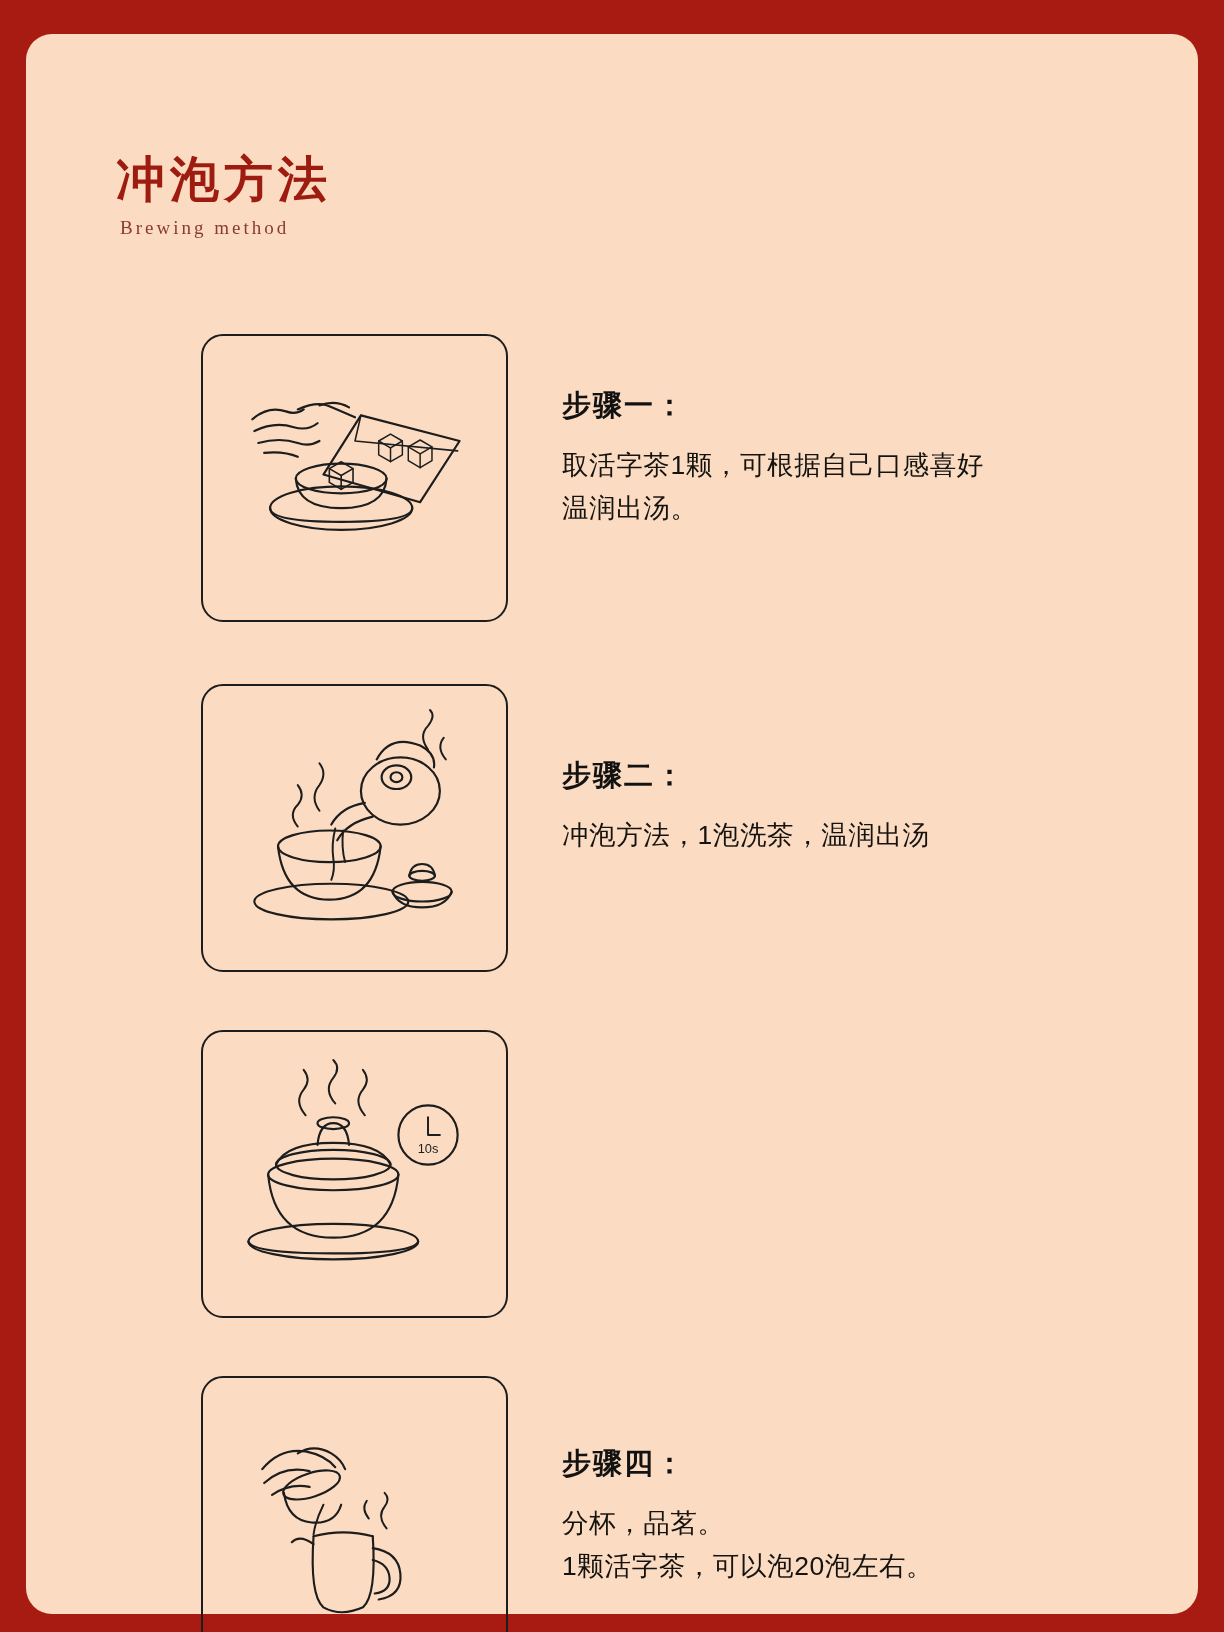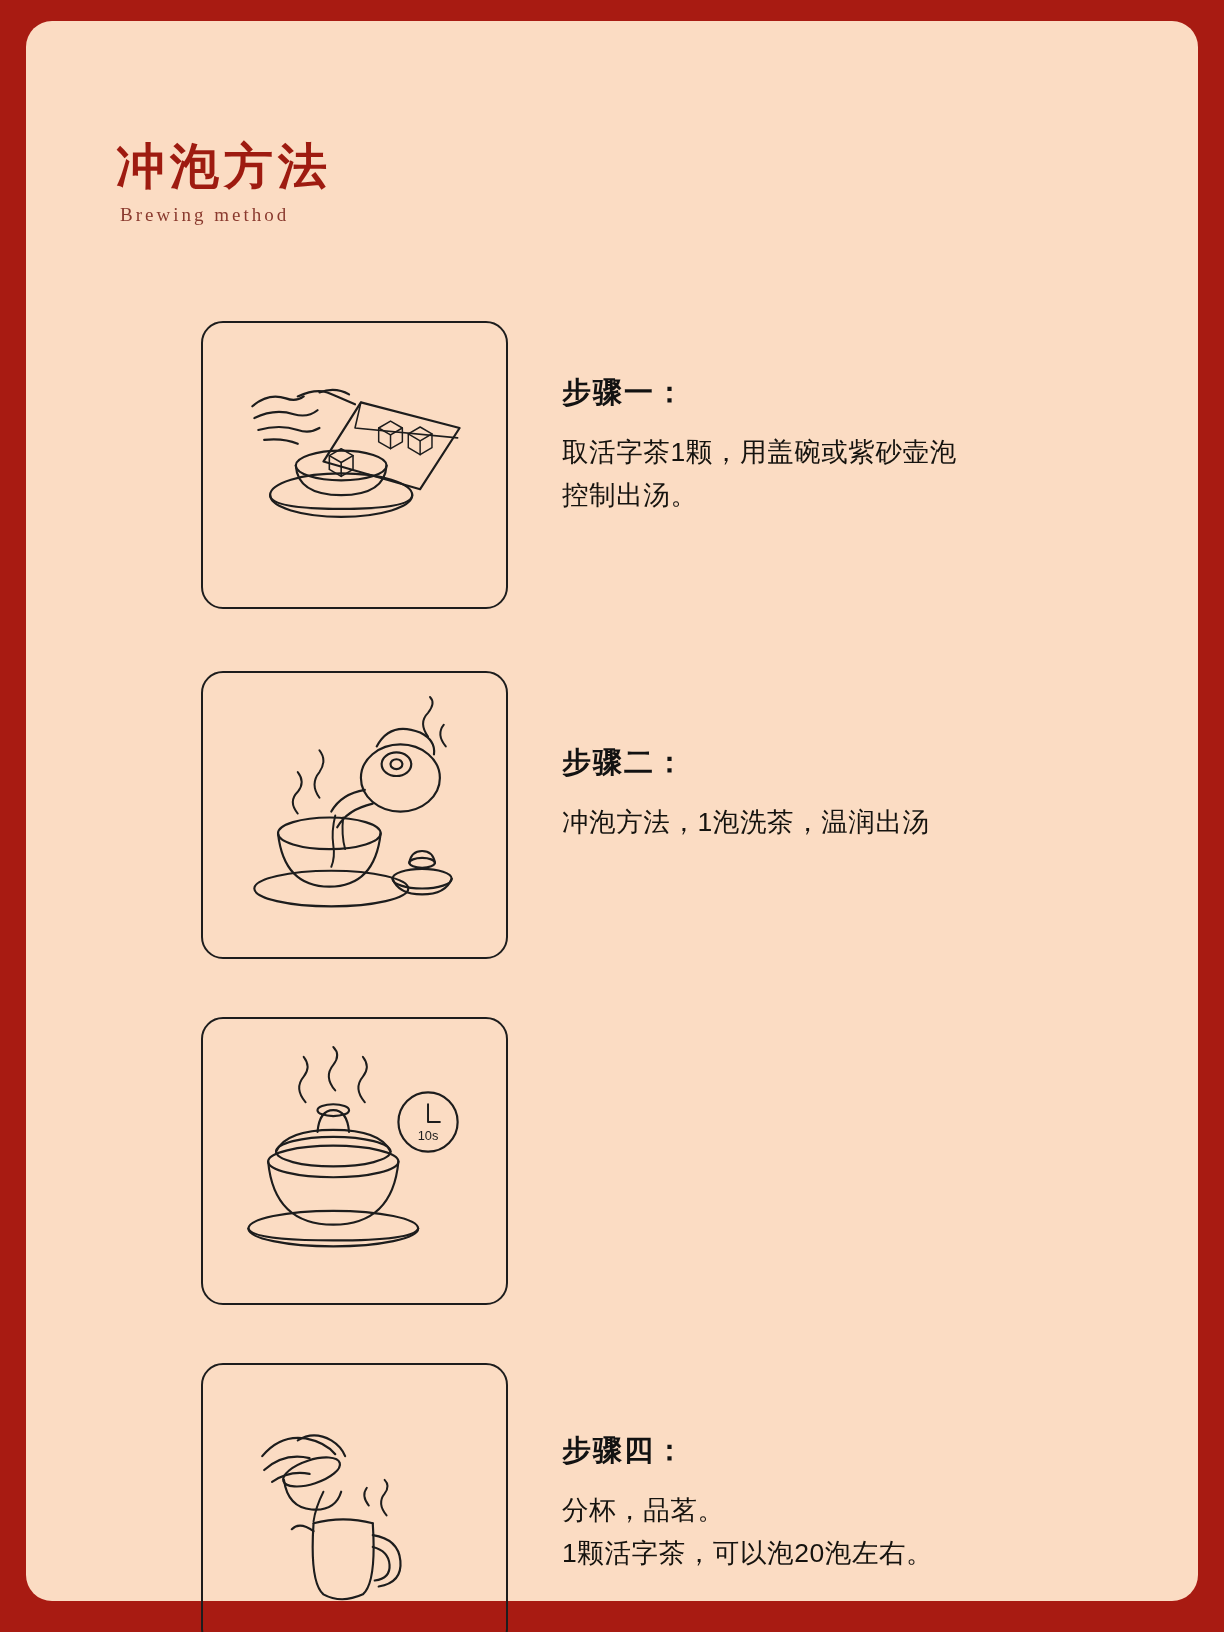--- a/index.html
+++ b/index.html
@@ -9,21 +9,21 @@
   body {
     width: 1224px;
     height: 1632px;
     background: #A81B12;
     font-family: "Liberation Sans", "DejaVu Sans", sans-serif;
     overflow: hidden;
   }
   .page {
     position: absolute;
     left: 26px;
-    top: 21px;
+    top: 34px;
     width: 1172px;
     height: 1580px;
     background: #FBDCC3;
     border-radius: 26px;
     box-sizing: border-box;
   }
   .header {
     position: absolute;
     left: 90px;
     top: 118px;
@@ -142,22 +142,22 @@
           <path d="M52 74 q20 -10 40 -4 q14 4 24 -4"></path>
           <path d="M56 86 q22 -6 40 0 q12 4 22 -2"></path>
           <path d="M62 96 q20 -2 34 4"></path>
           <path d="M96 52 q18 -8 30 -4 q10 4 28 12"></path>
           <path d="M118 48 q16 -6 30 2"></path>
         </svg>
       </div>
       <div class="text-col">
         <div class="step-label">步骤一：</div>
         <div class="step-body">
-          <div>取活字茶1颗，用盖碗或紫砂壶泡</div>
-          <div>控制出汤。</div>
+          <div>取活字茶1颗，可根据自己口感喜好</div>
+          <div>温润出汤。</div>
         </div>
       </div>
     </div>
 
     <div class="step s2">
       <div class="thumb">
         <svg viewBox="0 0 307 243" fill="none" stroke="#1d1d1d" stroke-width="2.2" stroke-linecap="round" stroke-linejoin="round">
 
           <ellipse cx="130" cy="196" rx="78" ry="18"></ellipse>
 

